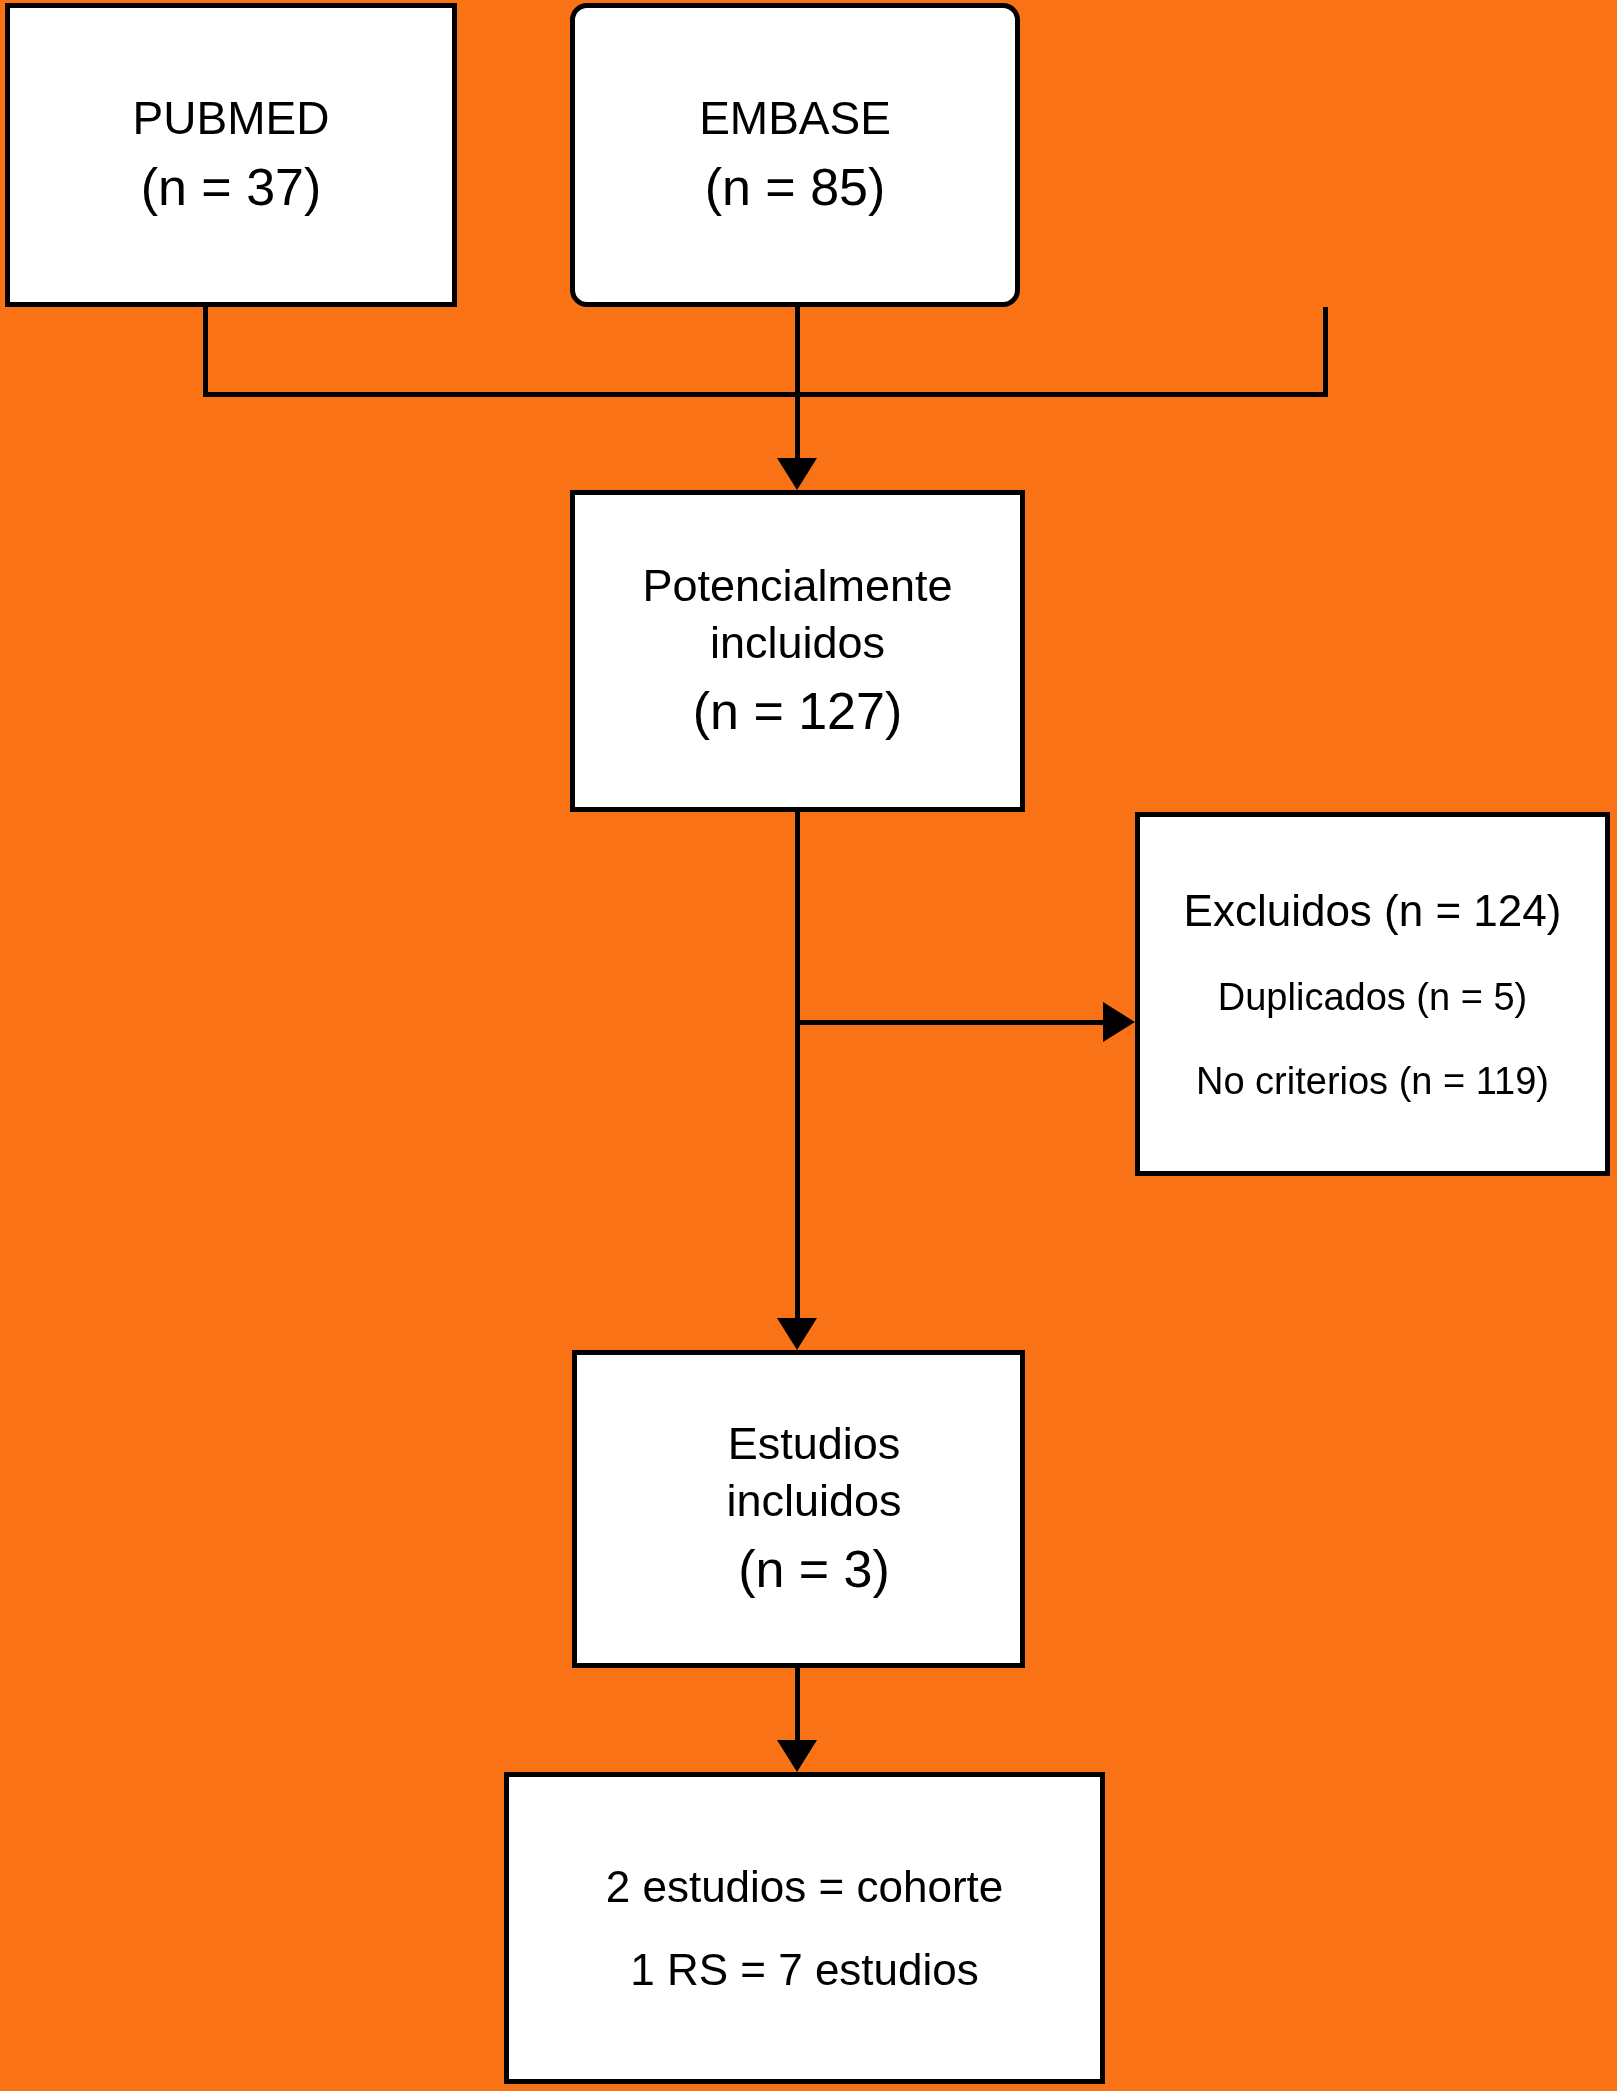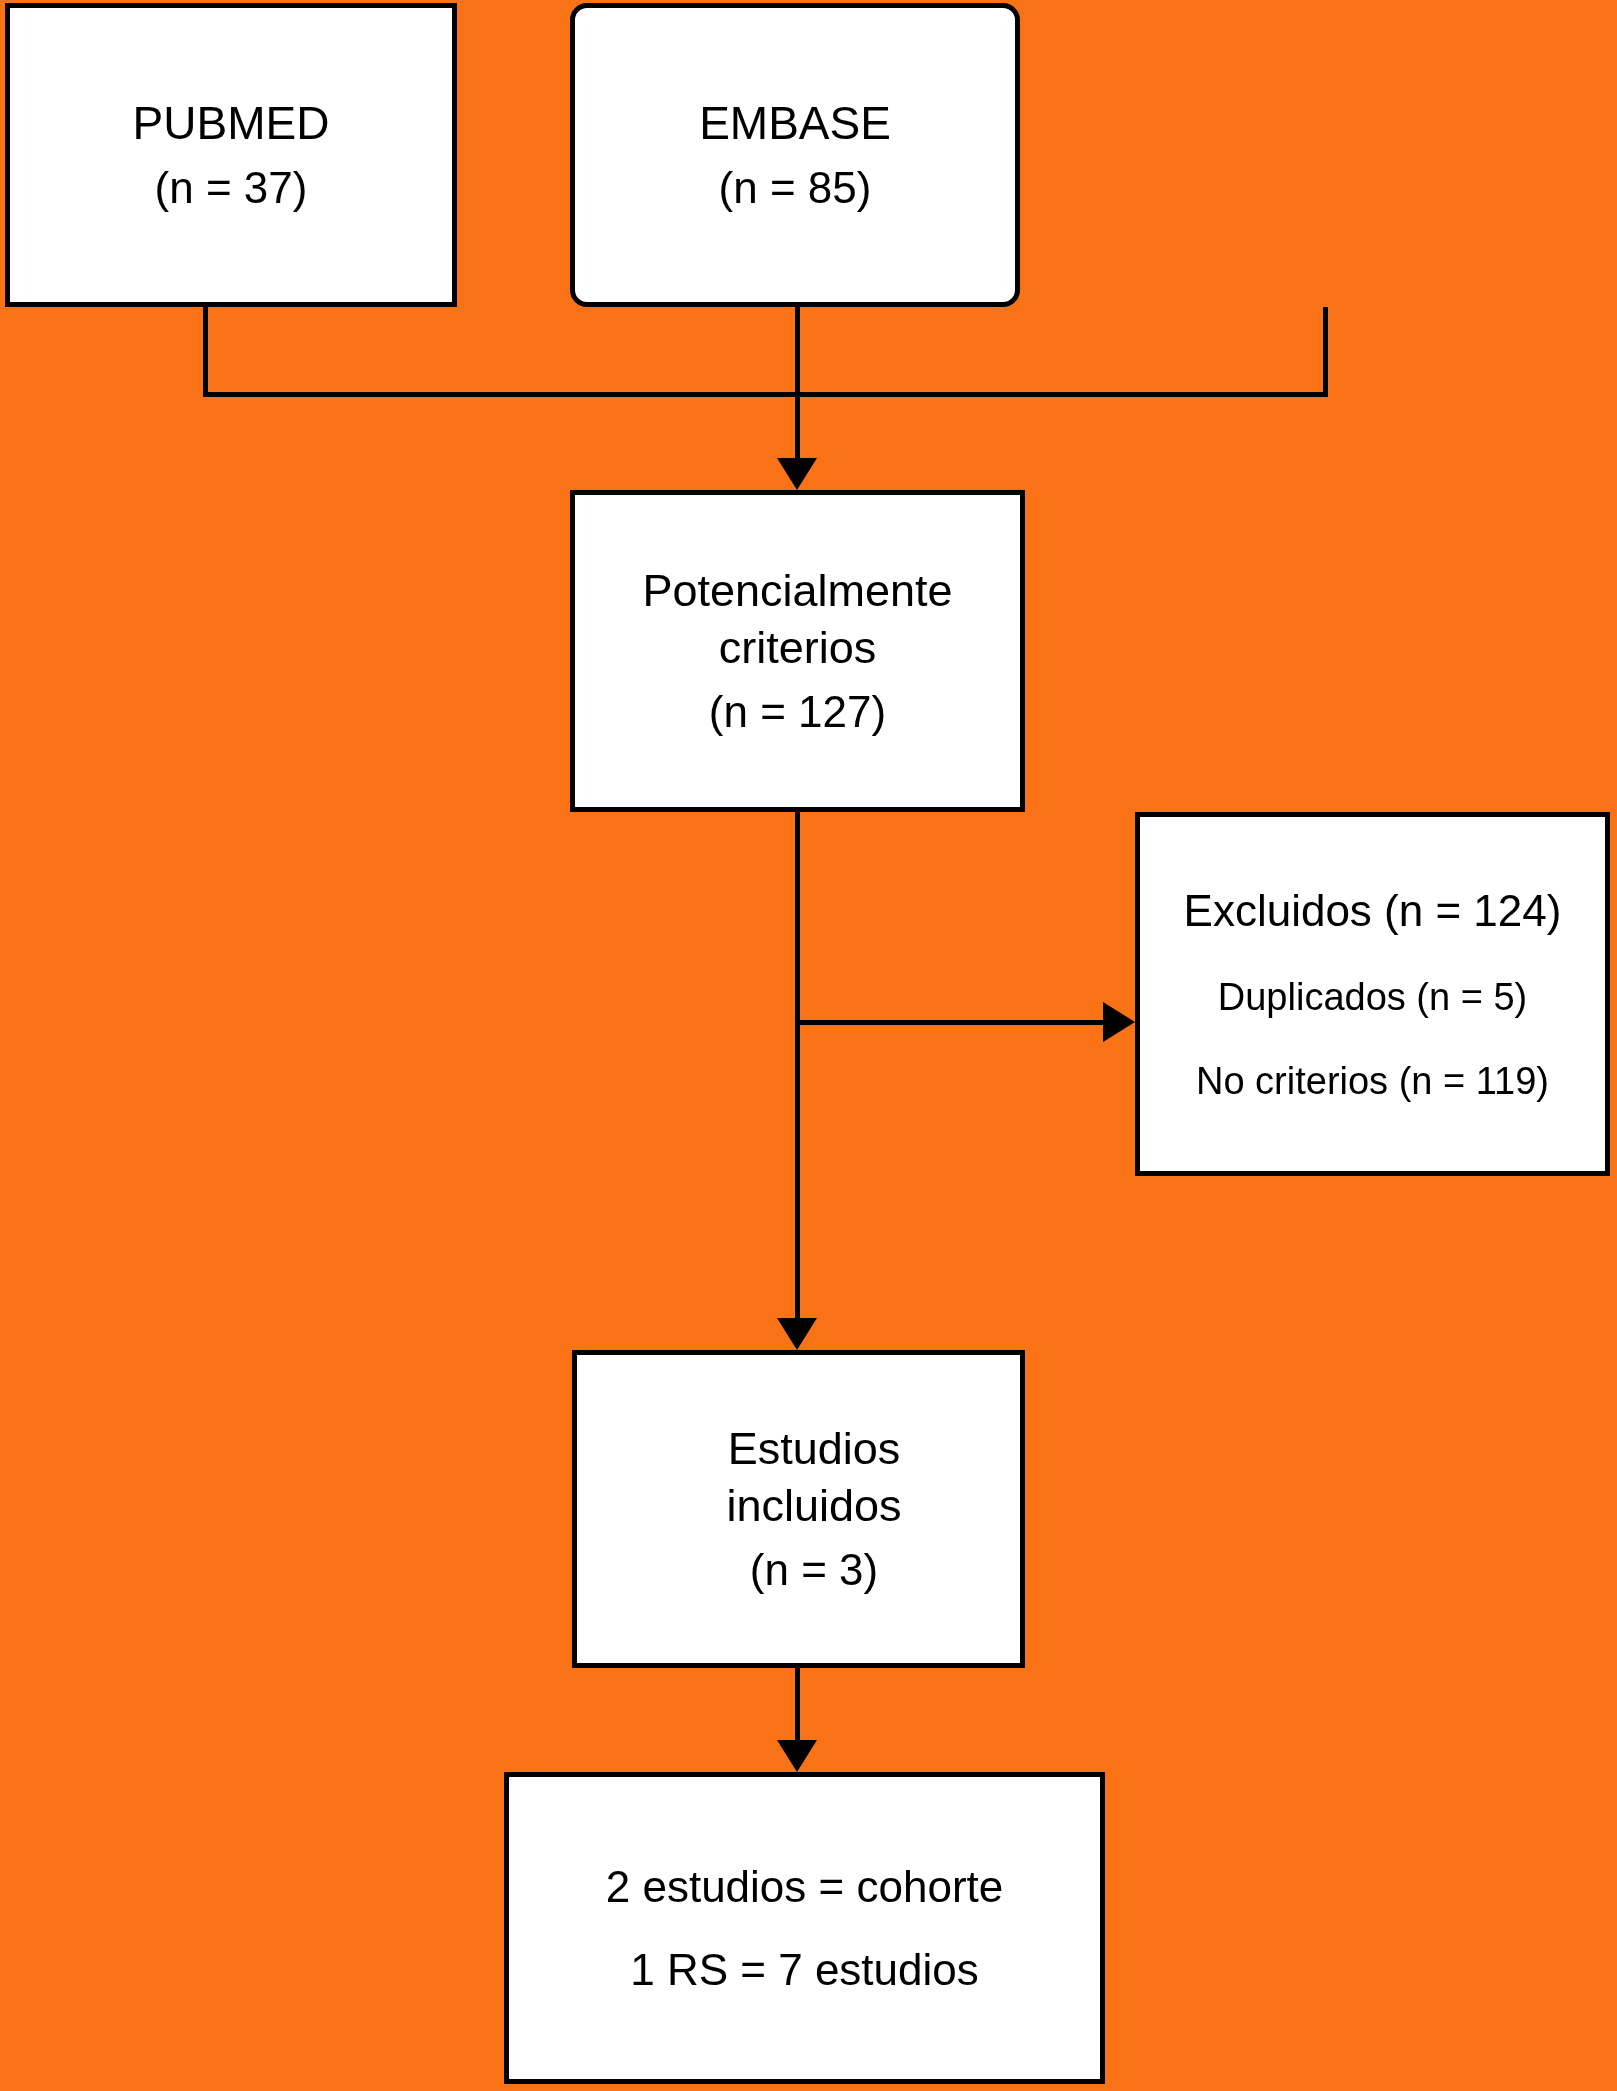--- a/index.html
+++ b/index.html
@@ -29,21 +29,21 @@
   }
   .title {
     font-size: 46px;
     line-height: 1.25;
   }
   .title-mid {
     font-size: 45px;
     line-height: 1.25;
   }
   .count {
-    font-size: 44px;
+    font-size: 52px;
     line-height: 1.25;
     margin-top: 8px;
   }
   .excl-title {
     font-size: 44px;
     line-height: 1.25;
   }
   .reason {
     font-size: 38px;
     line-height: 1.25;
@@ -117,21 +117,21 @@
   </div>
 
 
   <div class="line" id="line-drop-pubmed"></div>
   <div class="line" id="line-drop-embase"></div>
   <div class="line" id="line-drop-central"></div>
   <div class="line" id="line-collector"></div>
   <div class="arrow-down" id="arrow-into-eligible"></div>
 
   <div class="box" id="box-eligible">
-    <div class="title-mid wrap-370">Potencialmente criterios</div>
+    <div class="title-mid wrap-370">Potencialmente incluidos</div>
     <div class="count">(n = 127)</div>
   </div>
 
   <div class="line" id="line-eligible-down"></div>
   <div class="line" id="line-branch-excluded"></div>
   <div class="arrow-right" id="arrow-into-excluded"></div>
   <div class="arrow-down" id="arrow-into-included"></div>
 
   <div class="box" id="box-excluded">
     <div class="excl-title">Excluidos (n = 124)</div>

